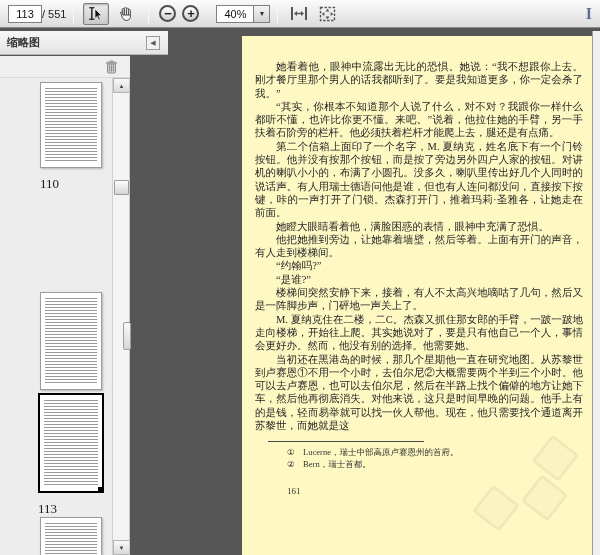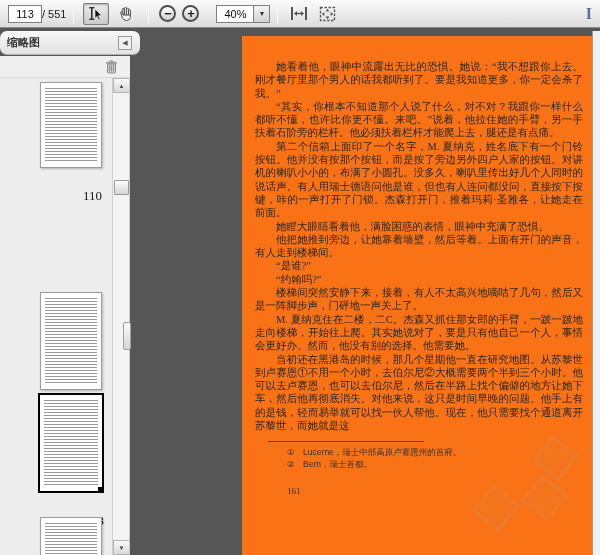--- a/index.html
+++ b/index.html
@@ -55,24 +55,24 @@
   }
   .right-tool {
     margin-left:auto; margin-right:4px;
     font-family:"Liberation Serif", serif;
     font-size:16px; color:#5b6e94; font-weight:bold;
     padding:0 4px;
   }
 
   
   .side-header {
-    position:absolute; left:0; top:31px; width:140px; height:24px;
+    position:absolute; left:0; top:31px; width:168px; height:24px;
     background: linear-gradient(#f7f7f7,#e3e3e3);
     border-bottom:1px solid #b2b2b2;
-    display:flex; align-items:center;border-radius:7px;
+    display:flex; align-items:center;
   }
   .side-title { font-size:11px; font-weight:bold; color:#333; margin-left:7px; }
   .collapse-btn {
     position:absolute; right:8px; top:5px; width:14px; height:14px;
     border:1px solid #9a9a9a; background:#f1f1f1;
     font-size:7px; color:#555; display:flex; align-items:center; justify-content:center;
   }
   .side-subbar {
     position:absolute; left:0; top:56px; width:130px; height:22px;
     background:#efefef; border-bottom:1px solid #dadada;
@@ -99,21 +99,21 @@
     background: repeating-linear-gradient(to bottom,
       rgba(70,70,70,.55) 0, rgba(70,70,70,.55) 1px,
       transparent 1px, transparent 3px);
   }
   .thumb.selected .pagebox { border:2px solid #000; box-shadow:none; }
   .thumb .handle {
     position:absolute; width:6px; height:6px; background:#000;
     right:-2px; bottom:-2px;
   }
   .thumb .lbl {
-    width:100%; text-align:right; margin-top:20px;
+    width:100%; text-align:left; margin-top:8px;
     font-family:"Liberation Serif", serif; font-size:13px; color:#1a1a1a;
   }
 
   
   .sscroll {
     position:absolute; left:112px; top:78px; width:17px; height:477px;
     background:#f4f4f4; border-left:1px solid #d0d0d0;
   }
   .sbtn {
     position:absolute; left:0; width:17px; height:15px;
@@ -121,37 +121,37 @@
     font-size:6px; color:#444; display:flex; align-items:center; justify-content:center;
   }
   .sthumb {
     position:absolute; left:1px; top:102px; width:15px; height:15px;
     background:linear-gradient(#fdfdfd,#d5d5d5); border:1px solid #9b9b9b; border-radius:1px;
   }
 
   
   .doc-page {
     position:absolute; left:242px; top:36px; width:350px; height:519px;
-    background:#f97316;
+    background:#fef9c3;
   }
   .doc-scroll {
     position:absolute; left:592px; top:31px; width:8px; height:524px;
     background:#f0f0f0; border-left:1px solid #9b9b9b;
   }
   .body-text {
     position:absolute; left:13px; top:24px; width:328px;
     font-family:"Liberation Serif","DejaVu Serif",serif;
     font-size:10.5px; line-height:13.3px; color:#262626;
     text-align:justify;
   }
   .body-text .p { text-indent:2em; }
   .fnsep { position:absolute; left:26px; top:405px; width:156px; height:1px; background:#4a4a4a; }
   .footnotes {
     position:absolute; left:45px; top:410px; width:280px;
-    font-family:Liberation Sans, sans-serif;
+    font-family:Liberation Serif, serif;
     font-size:8.5px; line-height:12px; color:#333;
   }
   .pageno {
     position:absolute; left:45px; top:450px;
     font-family:"Liberation Serif","DejaVu Serif",serif;
     font-size:9px; color:#333;
   }
   .watermark {
     position:absolute; left:248px; top:392px; width:78px; height:128px;
     transform:rotate(38deg);
@@ -299,22 +299,22 @@
 <div class="splitter-line"></div>
 <div class="splitter-handle"></div>
 
 <div class="doc-page">
   <div class="body-text">
     <div class="p">她看着他，眼神中流露出无比的恐惧。她说：“我不想跟你上去。刚才餐厅里那个男人的话我都听到了。要是我知道更多，你一定会杀了我。”</div>
     <div class="p">“其实，你根本不知道那个人说了什么，对不对？我跟你一样什么都听不懂，也许比你更不懂。来吧。”说着，他拉住她的手臂，另一手扶着石阶旁的栏杆。他必须扶着栏杆才能爬上去，腿还是有点痛。</div>
     <div class="p">第二个信箱上面印了一个名字，M. 夏纳克，姓名底下有一个门铃按钮。他并没有按那个按钮，而是按了旁边另外四户人家的按钮。对讲机的喇叭小小的，布满了小圆孔。没多久，喇叭里传出好几个人同时的说话声。有人用瑞士德语问他是谁，但也有人连问都没问，直接按下按键，咔的一声打开了门锁。杰森打开门，推着玛莉·圣雅各，让她走在前面。</div>
     <div class="p">她瞪大眼睛看着他，满脸困惑的表情，眼神中充满了恐惧。</div>
     <div class="p">他把她推到旁边，让她靠着墙壁，然后等着。上面有开门的声音，有人走到楼梯间。</div>
+    <div class="p">“约翰吗?”</div>
     <div class="p">“是谁?”</div>
-    <div class="p">“约翰吗?”</div>
     <div class="p">楼梯间突然安静下来，接着，有人不太高兴地嘀咕了几句，然后又是一阵脚步声，门砰地一声关上了。</div>
     <div class="p">M. 夏纳克住在二楼，二C。杰森又抓住那女郎的手臂，一跛一跛地走向楼梯，开始往上爬。其实她说对了，要是只有他自己一个人，事情会更好办。然而，他没有别的选择。他需要她。</div>
     <div class="p">当初还在黑港岛的时候，那几个星期他一直在研究地图。从苏黎世到卢赛恩①不用一个小时，去伯尔尼②大概需要两个半到三个小时。他可以去卢赛恩，也可以去伯尔尼，然后在半路上找个偏僻的地方让她下车，然后他再彻底消失。对他来说，这只是时间早晚的问题。他手上有的是钱，轻而易举就可以找一伙人帮他。现在，他只需要找个通道离开苏黎世，而她就是这</div>
   </div>
 
   <div class="fnsep"></div>
   <div class="footnotes">
     <div>①　Lucerne，瑞士中部高原卢赛恩州的首府。</div>
     <div>②　Bern，瑞士首都。</div>
   </div>

